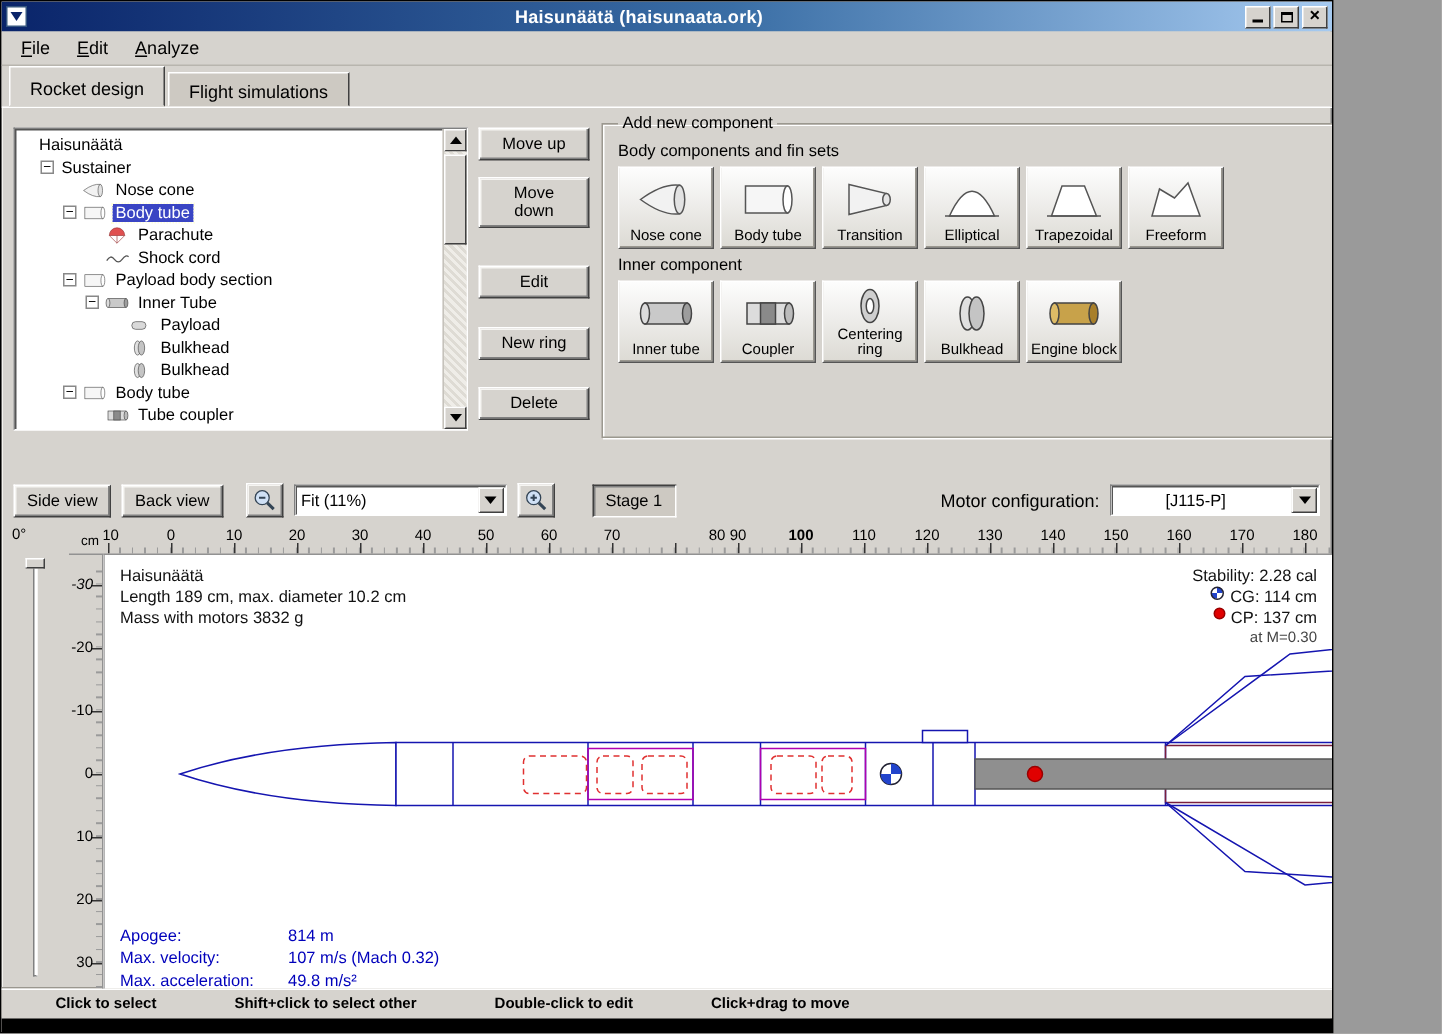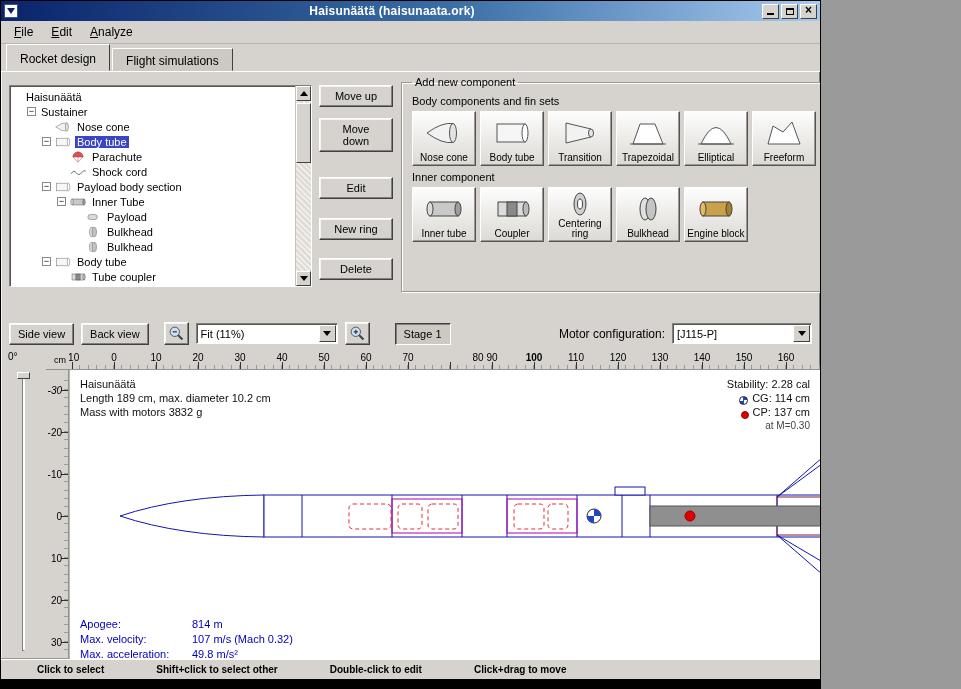--- a/index.html
+++ b/index.html
@@ -1,17 +1,17 @@
 <!DOCTYPE html>
 <html><head>
 <meta charset="utf-8">
 <style>
   *{box-sizing:border-box;margin:0;padding:0}
   html,body{background:#9a9a9a;font-family:"Liberation Sans",sans-serif;}
-  .window{position:relative;width:821px;height:689px;background:#d6d3ce;border:1px solid #000;
+  .window{position:relative;width:889px;height:689px;background:#d6d3ce;border:1px solid #000;
     box-shadow:inset 1px 1px 0 #f4f3ef, inset -1px -1px 0 #808080;overflow:hidden;display:flex;flex-direction:column;}
   
   .titlebar{height:20px;flex:0 0 20px;background:linear-gradient(to right,#0a246a,#3a6ea5 55%,#a6caf0);
     display:flex;align-items:center;padding:0 3px;color:#fff;}
   .win-icon{width:14px;height:14px;background:#fff;border:1px solid #35557f;display:flex;align-items:center;justify-content:center;margin-right:4px;}
   .win-icon svg{width:10px;height:10px}
   .tb-title{flex:1;text-align:center;font-size:12px;font-weight:bold;letter-spacing:.2px;white-space:nowrap;overflow:hidden;}
   .win-btns{display:flex;gap:2px}
   .wbtn{width:17px;height:15px;background:#d6d3ce;border:1px solid;border-color:#fff #404040 #404040 #fff;
     color:#000;font-size:10px;display:flex;align-items:center;justify-content:center;line-height:1;}
@@ -72,21 +72,21 @@
   
   .view-toolbar{flex:0 0 31px;display:flex;align-items:center;padding:0 8px;gap:7px;}
   .tool-btn{width:25px;height:23px;padding:1px;display:flex;align-items:center;justify-content:center;}
   .tool-btn svg{width:17px;height:17px}
   .combo{height:21px;background:#fff;border:1px solid #808080;border-right-color:#fff;border-bottom-color:#fff;
     box-shadow:inset 1px 1px 0 #555;display:flex;align-items:center;font-size:11px;}
   .combo-text{flex:1;padding:0 4px;white-space:nowrap;overflow:hidden;}
   .combo-arrow{width:17px;height:17px;margin:1px;background:#d6d3ce;border:1px solid;border-color:#fff #404040 #404040 #fff;
     display:flex;align-items:center;justify-content:center;}
   .zoom-combo{width:142px;}
-  .motor-combo{width:140px;}
+  .motor-combo{width:140px;padding-left:32px;}
   .toggle-on{border-color:#404040 #fff #fff #404040;box-shadow:inset 1px 1px 0 #808080;background:#cdc9c2;text-align:right;}
   .stage-toggle{margin-left:18px;}
   .motor-label{margin-left:auto;font-size:12px;}
   
   .canvas-area{flex:1;display:grid;grid-template-columns:45px 23px 1fr;grid-template-rows:21px 1fr;}
   .rot-corner{font-size:10px;padding:2px 0 0 7px;}
   .unit-corner{font-size:9px;text-align:right;padding:6px 3px 0 0;border-bottom:1px solid #929292;}
   .hruler{position:relative;border-bottom:1px solid #929292;overflow:hidden;
     background-image:repeating-linear-gradient(to right,transparent 0 7.4px,#9a9a9a 7.4px 8.4px);
     background-size:100% 4px;background-repeat:repeat-x;background-position:3px bottom;}
@@ -98,21 +98,21 @@
   .rot-handle{position:absolute;left:16px;top:2px;width:13px;height:7px;background:#d6d3ce;border:1px solid;border-color:#fff #404040 #404040 #fff;}
   .vruler{position:relative;border-right:1px solid #929292;overflow:hidden;
     background-image:repeating-linear-gradient(to bottom,transparent 0 7.4px,#9a9a9a 7.4px 8.4px);
     background-size:4px 100%;background-repeat:repeat-y;background-position:right 3px;}
   .v-tick{position:absolute;right:0;height:1px;width:7px;background:#333;}
   .v-num{position:absolute;right:6px;transform:translateY(-50%);font-size:10px;}
   .canvas{position:relative;background:#fff;border-left:1px solid #b5b5b5;overflow:hidden;}
   .canvas svg.rocket{position:absolute;left:0;top:0;}
   .info{position:absolute;left:10px;top:7px;font-size:11px;line-height:14px;color:#111;}
   .stability{position:absolute;right:10px;top:7px;font-size:11px;line-height:14px;text-align:right;color:#111;}
-  .stab-row{display:flex;align-items:flex-end;justify-content:flex-end;gap:4px;}
+  .stab-row{display:flex;align-items:flex-start;justify-content:flex-end;gap:4px;}
   .cg-dot{width:9px;height:9px;border-radius:50%;border:1px solid #223;
     background:conic-gradient(#2244cc 0 90deg,#fff 90deg 180deg,#2244cc 180deg 270deg,#fff 270deg);}
   .cp-dot{width:8px;height:8px;border-radius:50%;background:#e00000;border:1px solid #900;}
   .mach{font-size:10px;color:#444;}
   .flight{position:absolute;left:10px;top:248px;display:grid;grid-template-columns:112px auto;row-gap:3px;
     font-size:11px;color:#0000bb;}
   
   .statusbar{flex:0 0 20px;border-top:1px solid #fff;box-shadow:0 -1px 0 #9a978f;display:flex;align-items:center;gap:26px;padding-left:10px;background:#d6d3ce;}
   .status-item{font-size:10px;font-weight:bold;margin-left:26px;}
   .bottom-strip{flex:0 0 9px;background:#000;}
@@ -335,34 +335,34 @@
                 <svg viewBox="0 0 40 28">
                   <path d="M6,4 L31,10 L31,18 L6,24 Z" fill="#f2f2f2" stroke="#555"></path>
                   <ellipse cx="31" cy="14" rx="2.5" ry="4" fill="#e6e6e6" stroke="#555"></ellipse>
                 </svg>
               </div>
               <div class="comp-label">Transition</div>
             </div>
             <div class="comp-btn">
               <div class="comp-icon">
                 <svg viewBox="0 0 40 28">
+                  <path d="M5,25 Q20,-8 35,25 Z" fill="#ffffff" stroke="#555"></path>
+                  <line x1="2" y1="25" x2="38" y2="25" stroke="#555"></line>
+                </svg>
+              </div>
+              <div class="comp-label">Elliptical</div>
+            </div>
+            <div class="comp-btn">
+              <div class="comp-icon">
+                <svg viewBox="0 0 40 28">
                   <path d="M5,25 L12,5 L27,5 L35,25 Z" fill="#ffffff" stroke="#555"></path>
                   <line x1="2" y1="25" x2="38" y2="25" stroke="#555"></line>
                 </svg>
               </div>
               <div class="comp-label">Trapezoidal</div>
-            </div>
-            <div class="comp-btn">
-              <div class="comp-icon">
-                <svg viewBox="0 0 40 28">
-                  <path d="M5,25 Q20,-8 35,25 Z" fill="#ffffff" stroke="#555"></path>
-                  <line x1="2" y1="25" x2="38" y2="25" stroke="#555"></line>
-                </svg>
-              </div>
-              <div class="comp-label">Elliptical</div>
             </div>
             <div class="comp-btn">
               <div class="comp-icon">
                 <svg viewBox="0 0 40 28">
                   <path d="M4,25 L9,7 L19,13 L28,3 L36,25 Z" fill="#ffffff" stroke="#555"></path>
                 </svg>
               </div>
               <div class="comp-label">Freeform</div>
             </div>
           </div>

